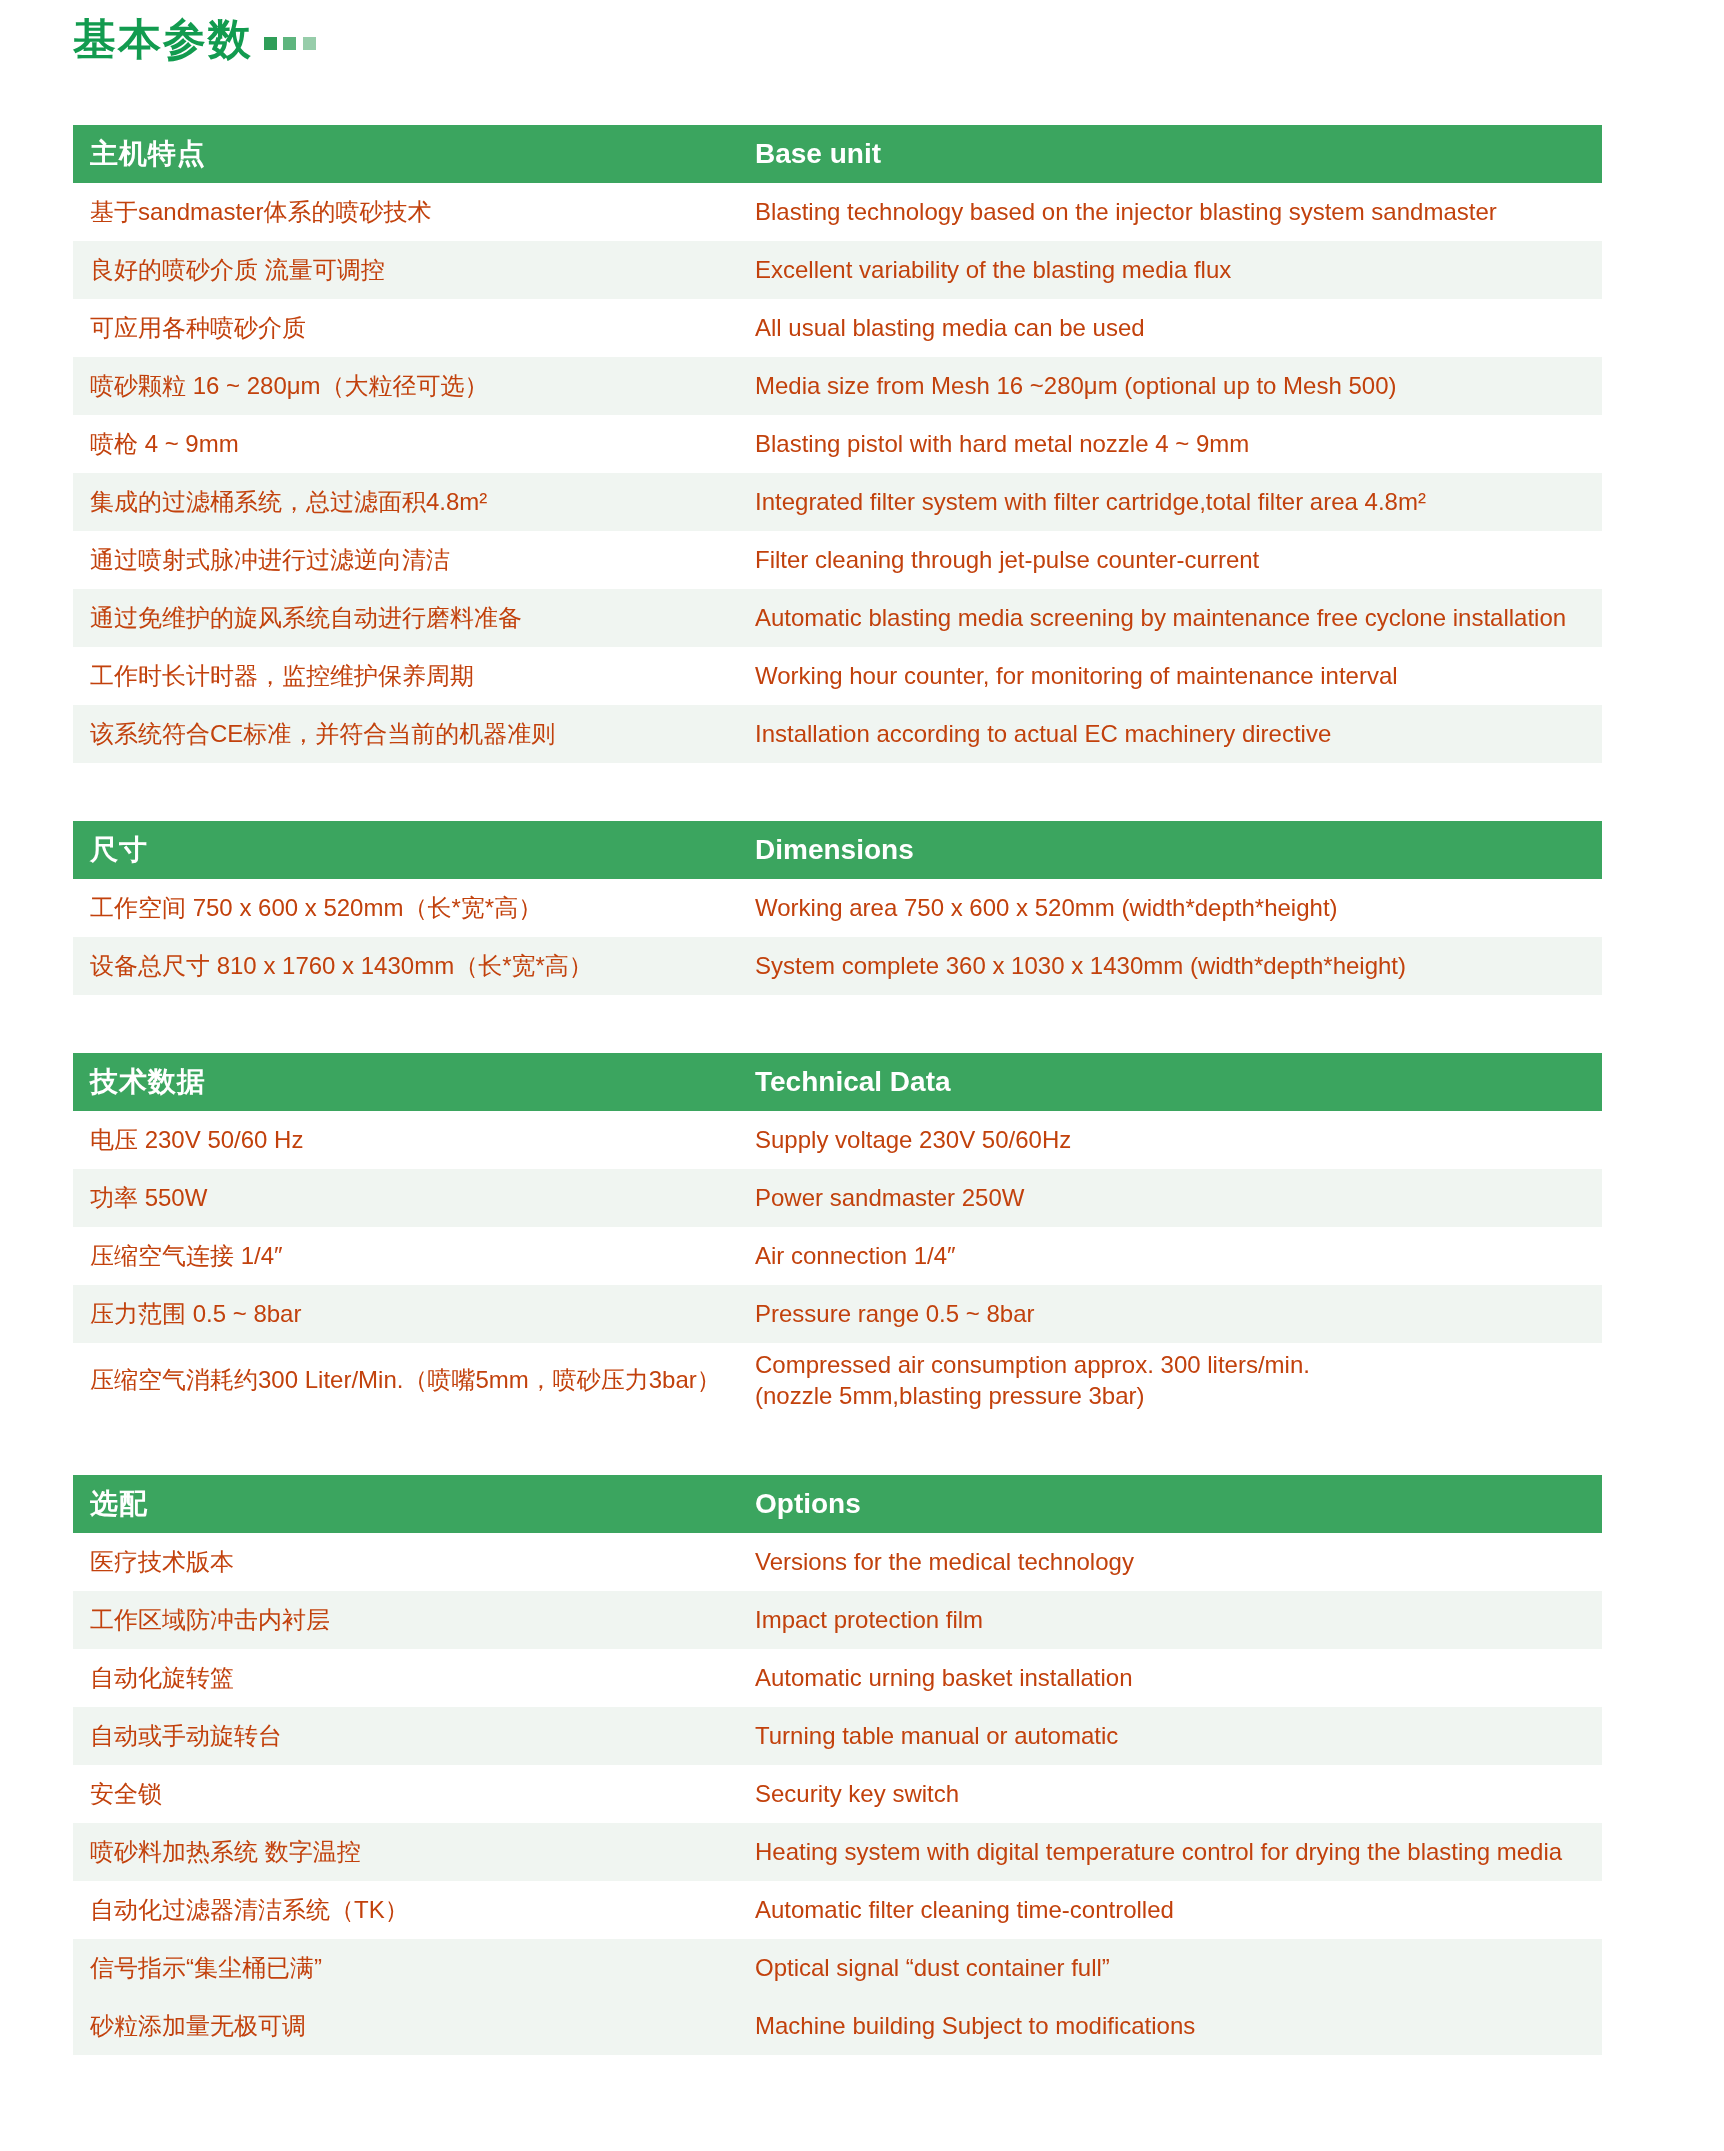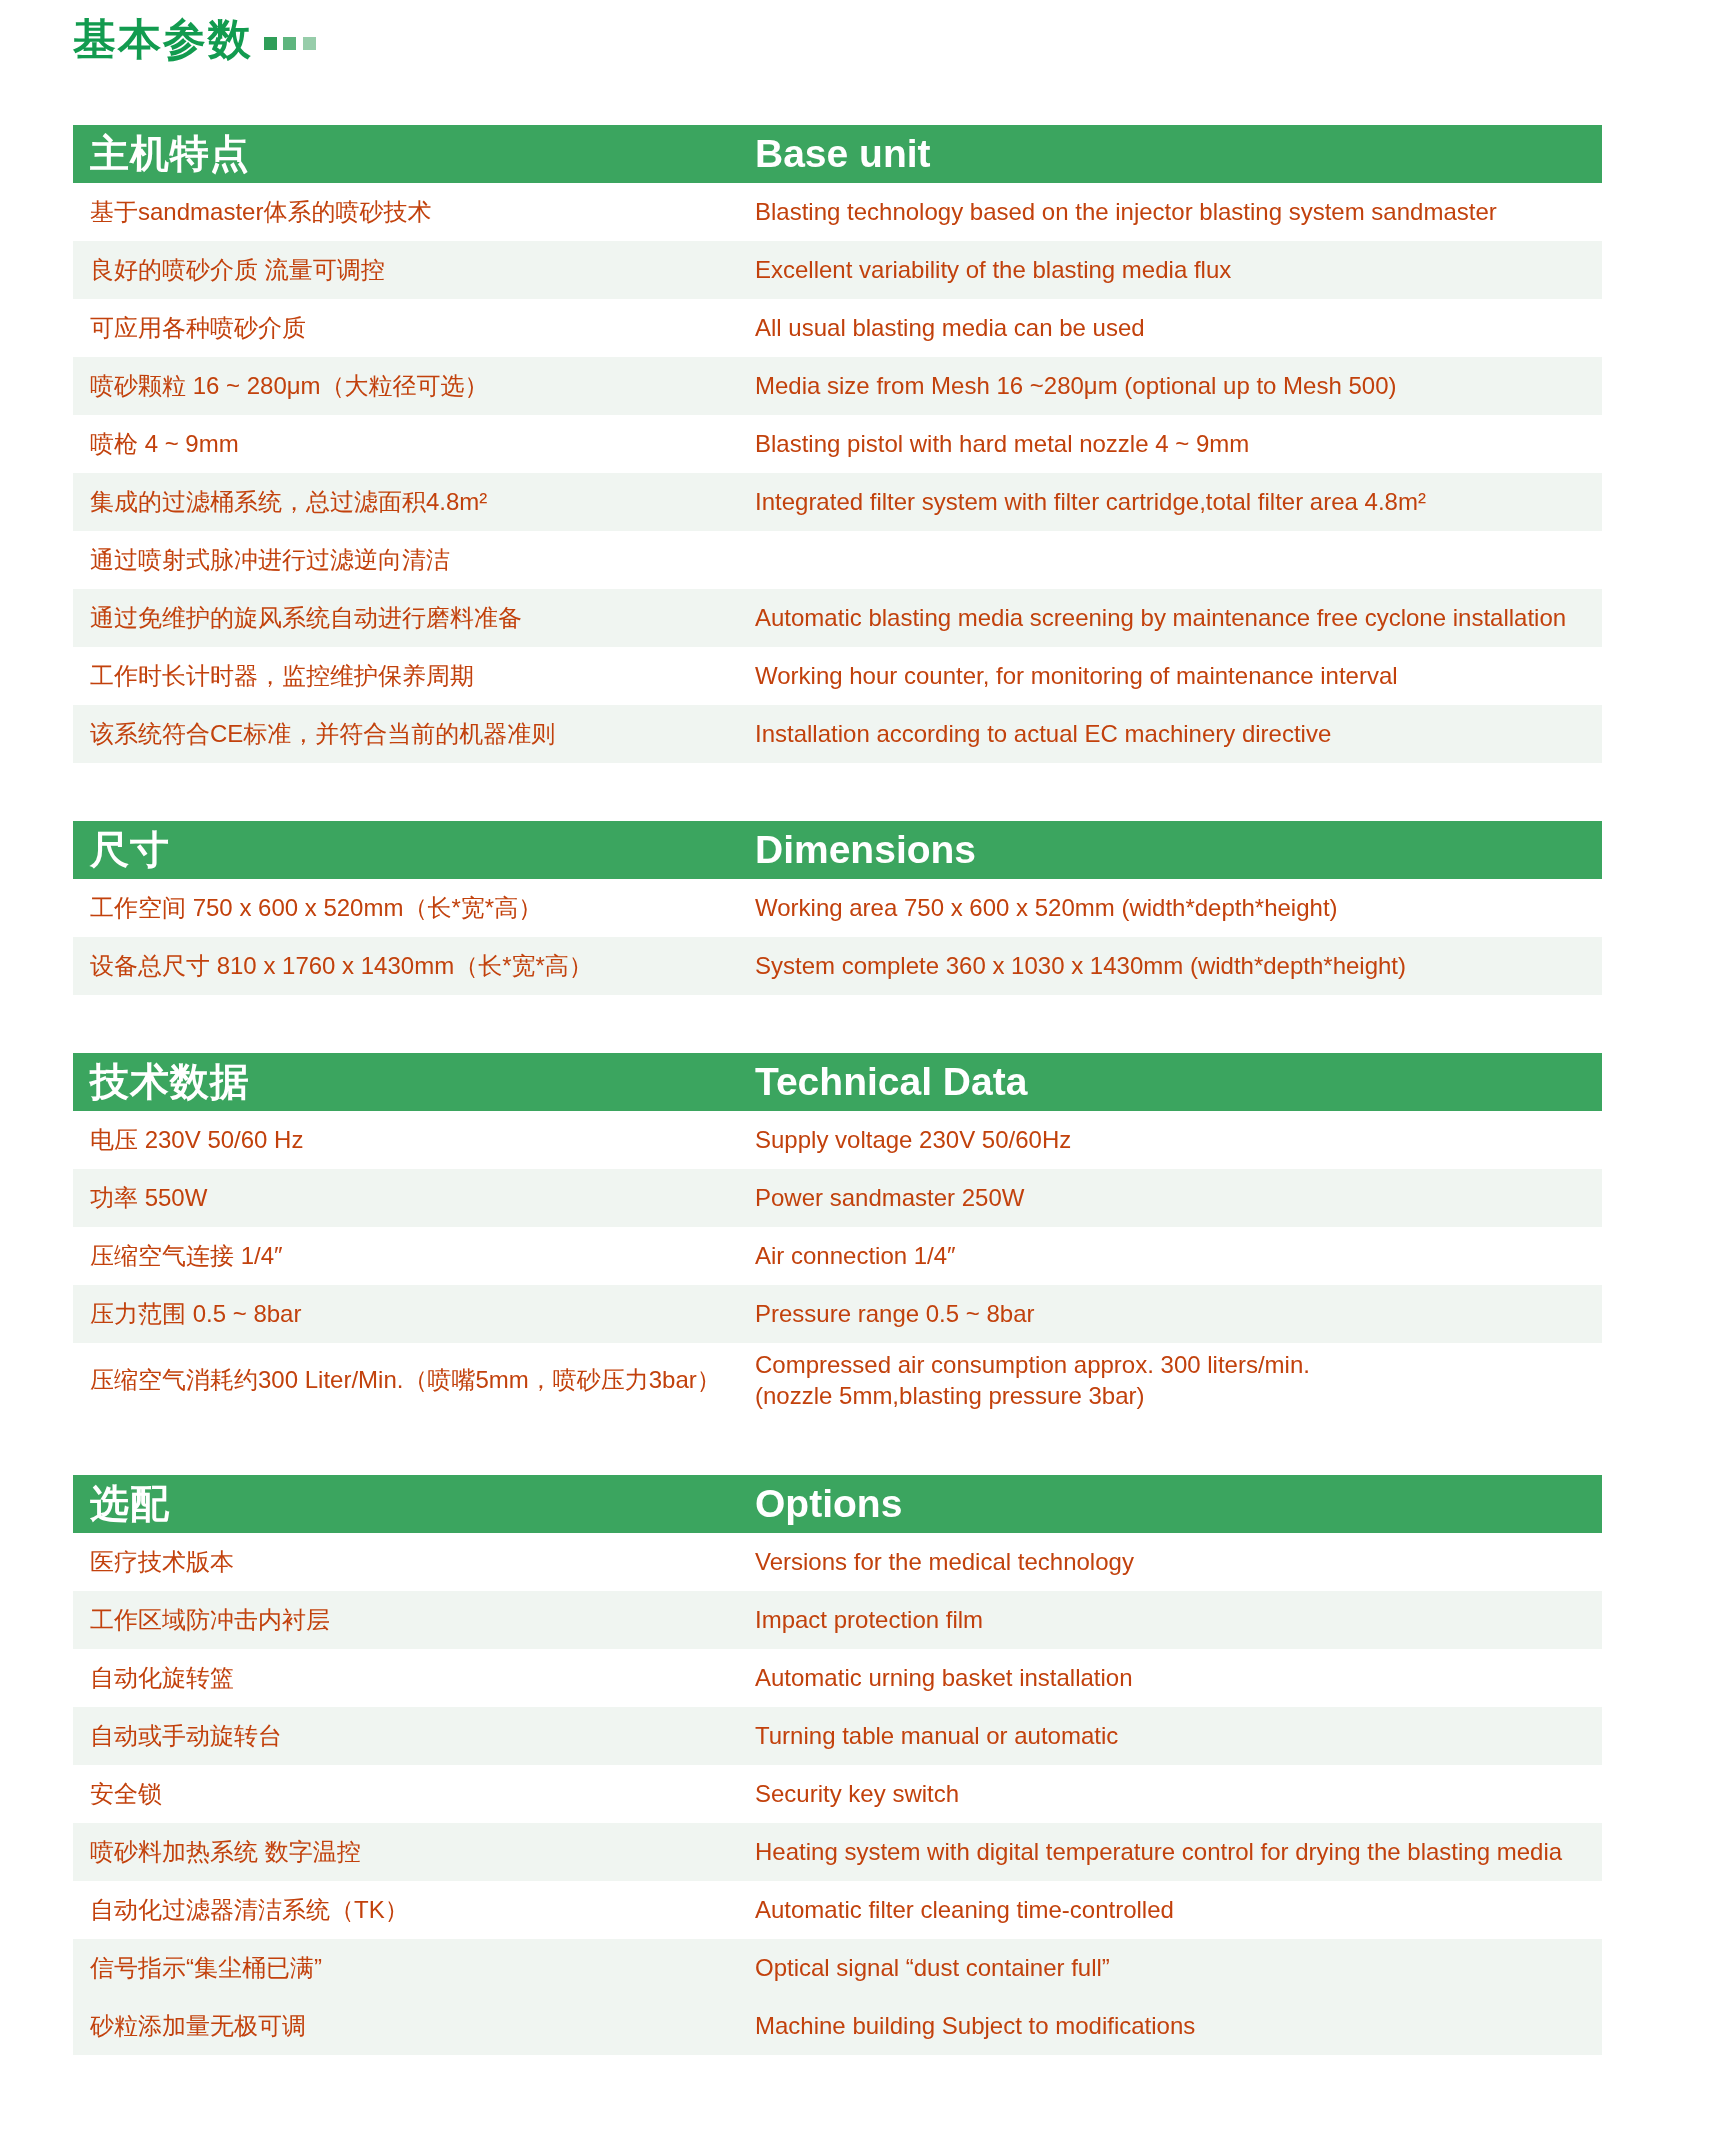--- a/index.html
+++ b/index.html
@@ -54,21 +54,21 @@
   }
   .section-header {
     display: grid;
     grid-template-columns: 682px 1fr;
     align-items: center;
     height: 58px;
     background: #3ba55f;
     color: #ffffff;
   }
   .section-header .hcell {
-    font-size: 39px;
+    font-size: 28px;
     font-weight: bold;
   }
   .hcell.zh { padding-left: 17px; letter-spacing: 0.9px; }
   .row {
     display: grid;
     grid-template-columns: 682px 1fr;
     align-items: center;
     min-height: 58px;
   }
   .row.tinted {
@@ -124,20 +124,21 @@
           <div class="row">
             <div class="cell zh">喷枪 4 ~ 9mm</div>
             <div class="cell en">Blasting pistol with hard metal nozzle  4 ~ 9mm</div>
           </div>
           <div class="row tinted">
             <div class="cell zh">集成的过滤桶系统，总过滤面积4.8m²</div>
             <div class="cell en">Integrated filter system with filter cartridge,total filter area 4.8m²</div>
           </div>
           <div class="row">
             <div class="cell zh">通过喷射式脉冲进行过滤逆向清洁</div>
+            <div class="cell en">Filter cleaning through jet-pulse counter-current</div>
           </div>
           <div class="row tinted">
             <div class="cell zh">通过免维护的旋风系统自动进行磨料准备</div>
             <div class="cell en">Automatic blasting media screening by maintenance free cyclone installation</div>
           </div>
           <div class="row">
             <div class="cell zh">工作时长计时器，监控维护保养周期</div>
             <div class="cell en">Working hour counter, for monitoring of maintenance interval</div>
           </div>
           <div class="row tinted">

